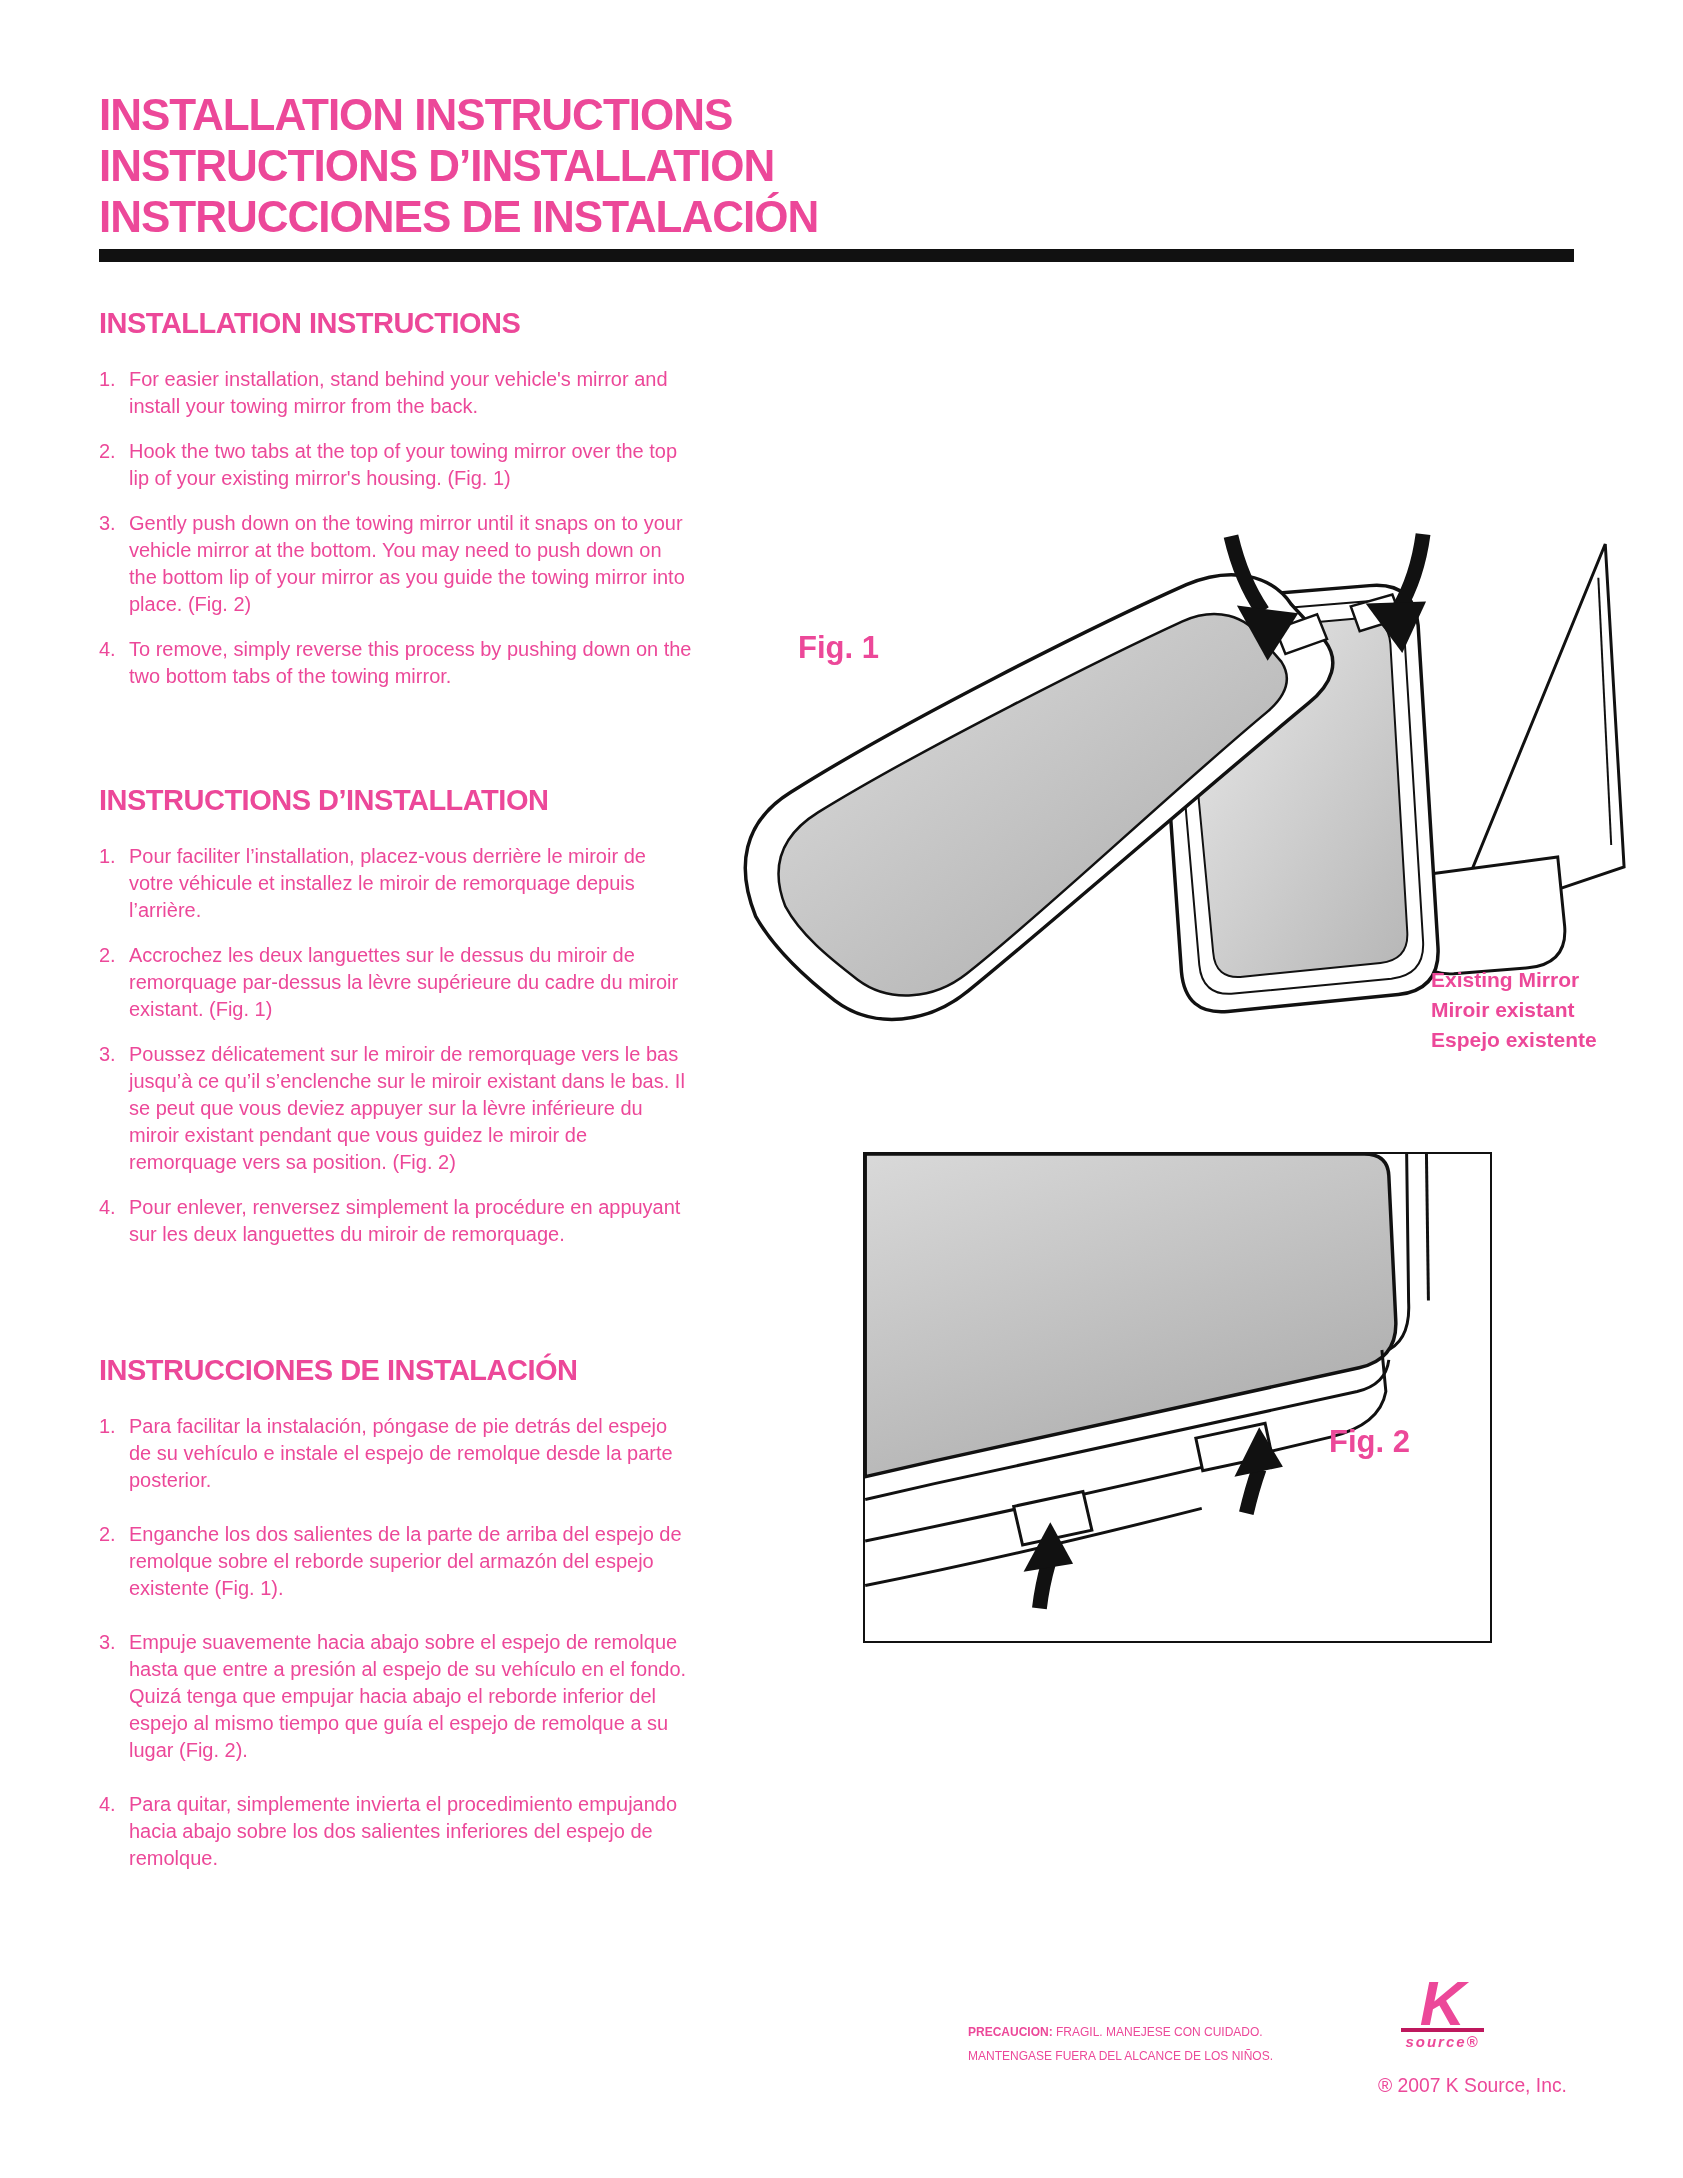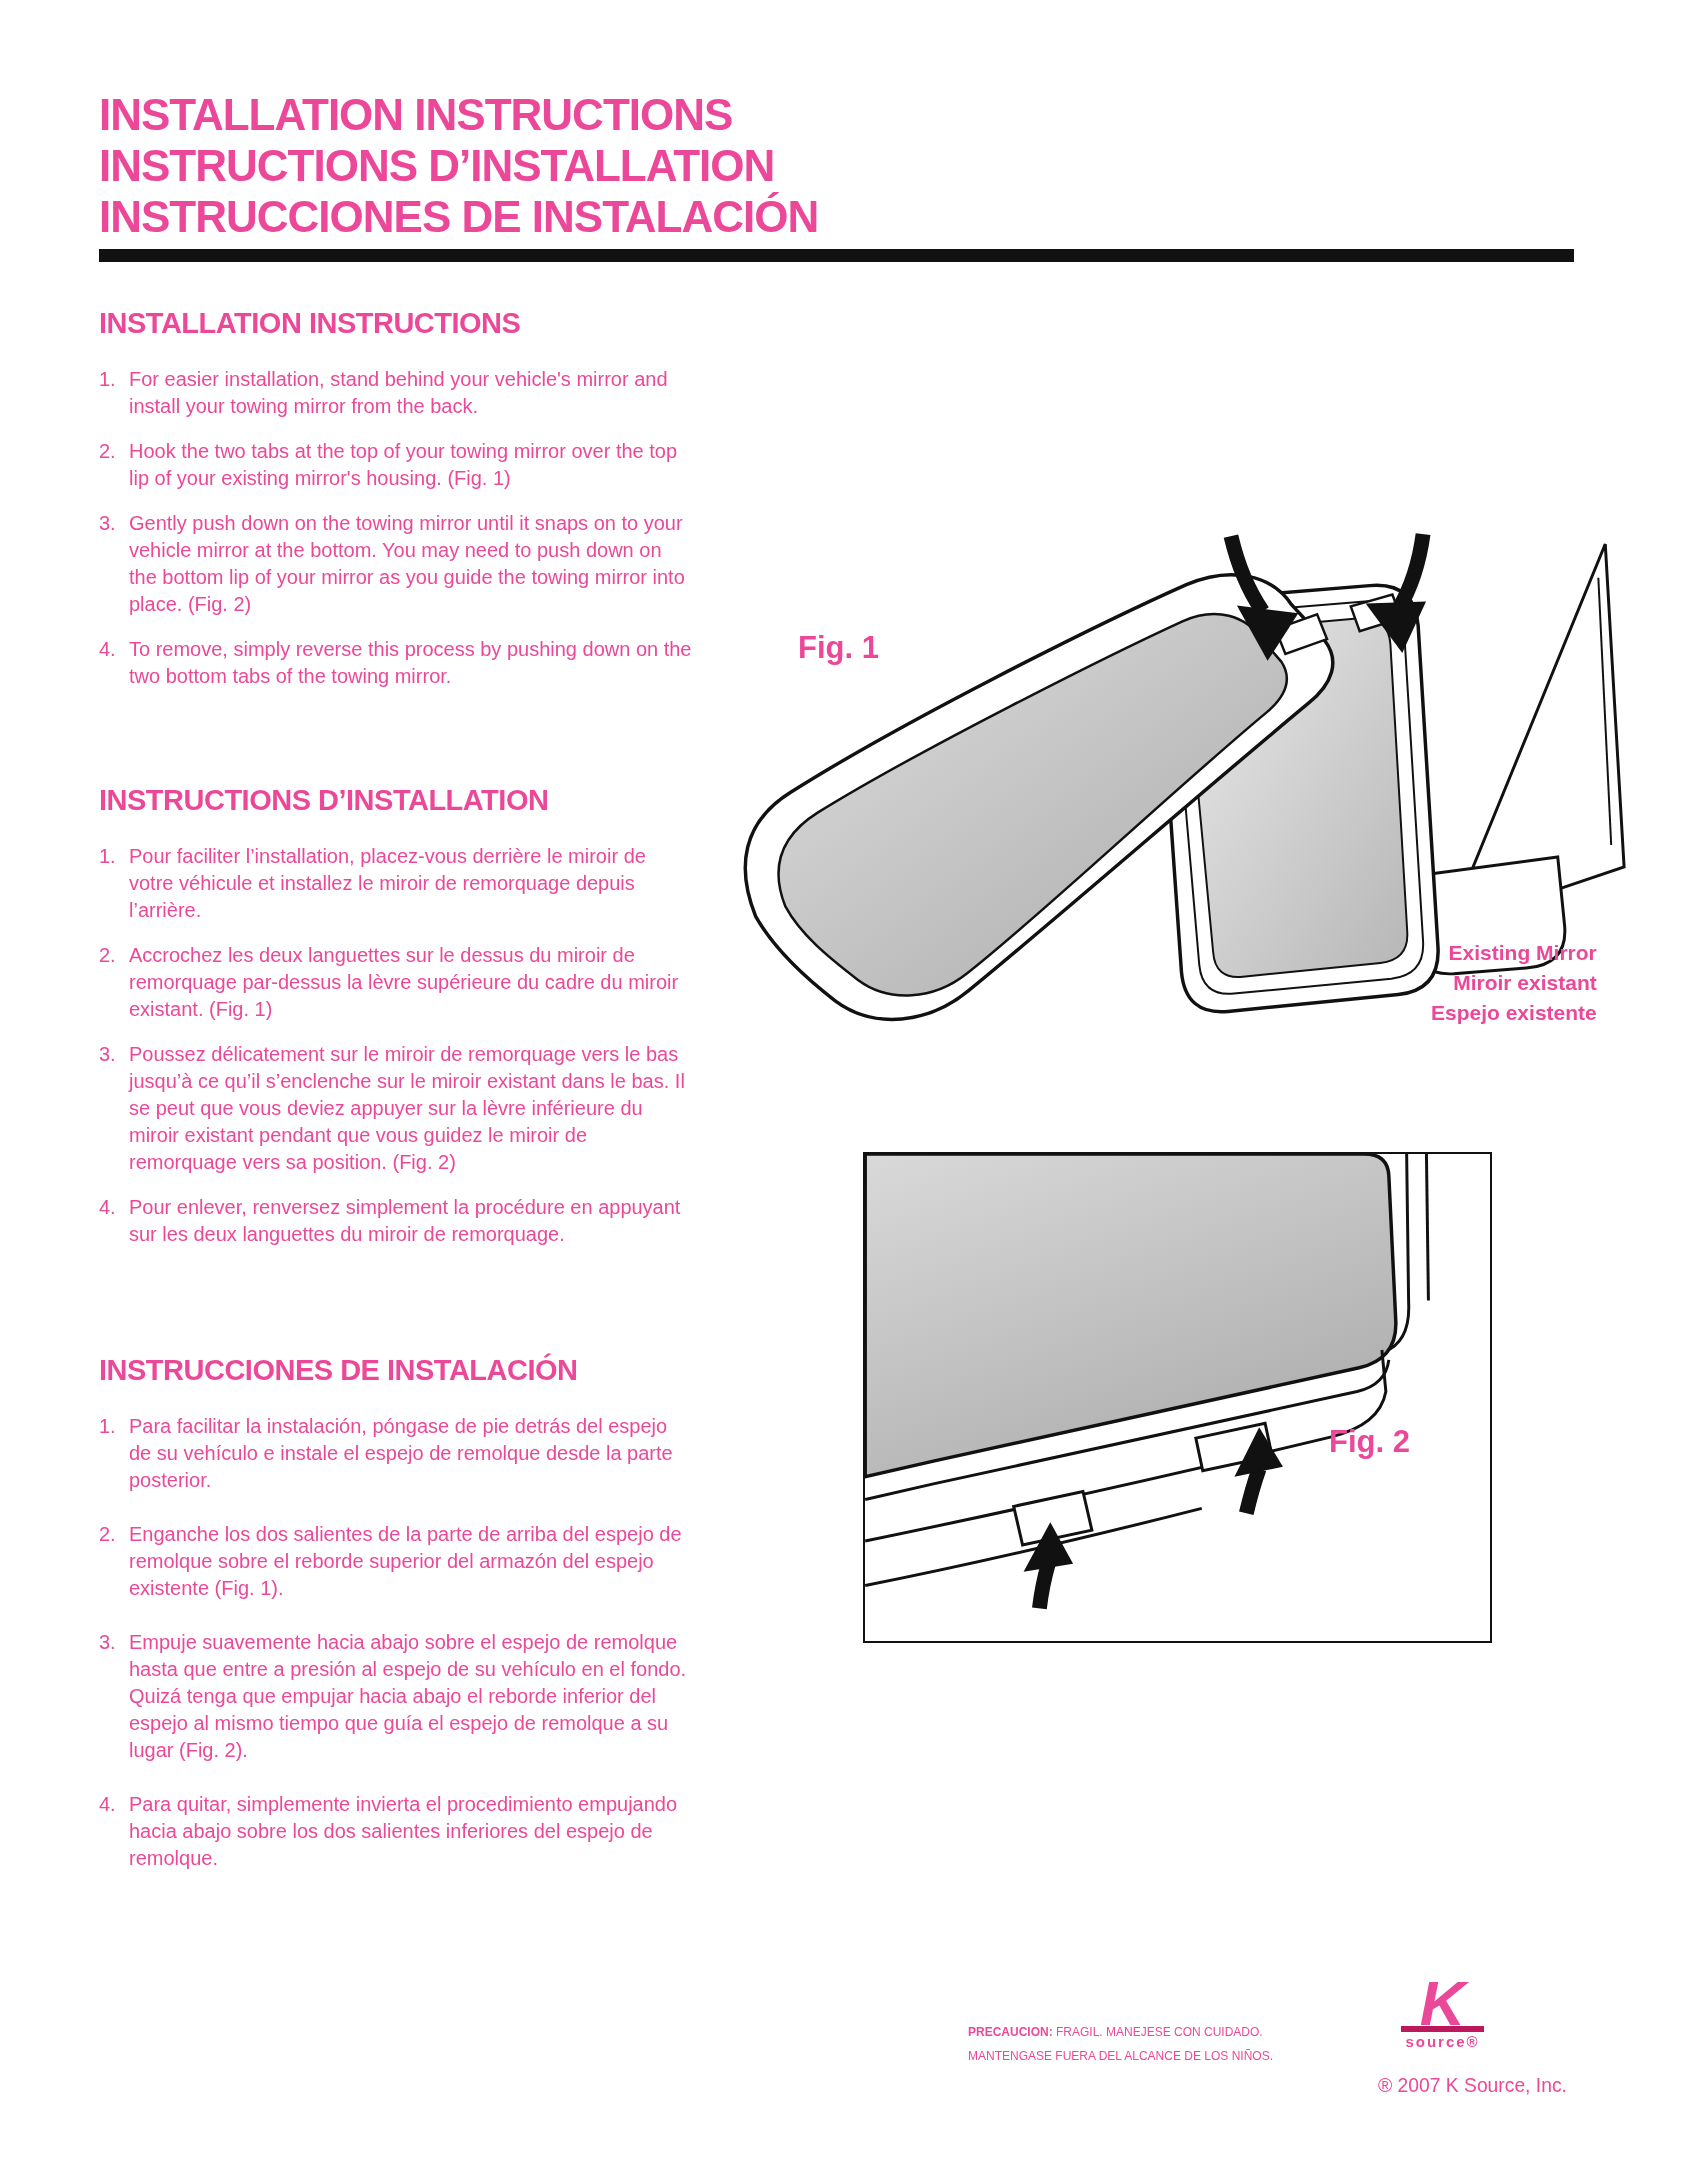--- a/index.html
+++ b/index.html
@@ -20,36 +20,36 @@
   .sec-es { top:1354px; }
   .sec-heading { font-size:29px; font-weight:700; letter-spacing:-0.5px; margin-bottom:26px; }
   .step { display:flex; margin-bottom:18px; font-size:20px; line-height:27px; }
   .sec-es .step { margin-bottom:27px; }
   .step-num { width:30px; flex:0 0 30px; }
   .step-text { flex:1; }
 
   
   .fig-label { position:absolute; font-weight:700; font-size:21px; line-height:30px; }
   .hook-tabs { left:1030px; top:438px; width:396px; text-align:center; }
-  .existing-mirror { left:1431px; top:938px;text-align:right; }
+  .existing-mirror { left:1431px; top:965px; }
   .bottom-tabs { left:1087px; top:1525px; }
   .fig-caption { position:absolute; font-size:31px; font-weight:700; }
   .fig1-caption { left:798px; top:622px;margin-top:8px; }
   .fig2-caption { left:1329px; top:1424px; }
 
   .fig1-art { position:absolute; left:721px; top:530px; }
   .fig2-box { position:absolute; left:863px; top:1152px; width:629px; height:491px; border:2px solid #111111; }
   .fig2-box svg { display:block; }
 
   
   .footer-note { position:absolute; left:968px; top:2020px; width:342px; font-size:12px; line-height:24px; }
   .footer-note b { font-weight:700; }
   .logo { position:absolute; left:1378px; top:1974px; width:129px; text-align:center; }
   .logo-k { font-size:63px; font-weight:700; font-style:italic; line-height:59px; }
-  .logo-source { font-size:15px; font-weight:700; letter-spacing:2px; margin-top:-8px; border-top:6px solid #be185d; display:inline-block; padding:1px 4px 0 4px; }
+  .logo-source { font-size:15px; font-weight:700; font-style:italic; letter-spacing:2px; margin-top:-8px; border-top:4px solid #be185d; display:inline-block; padding:1px 4px 0 4px; }
   .copyright { position:absolute; left:1378px; top:2075px; font-size:19.3px; }
 </style>
 </head>
 <body>
 
 <div class="page">
 
   <header class="title-block">
     <div class="title-line">INSTALLATION INSTRUCTIONS</div>
     <div class="title-line">INSTRUCTIONS D’INSTALLATION</div>

